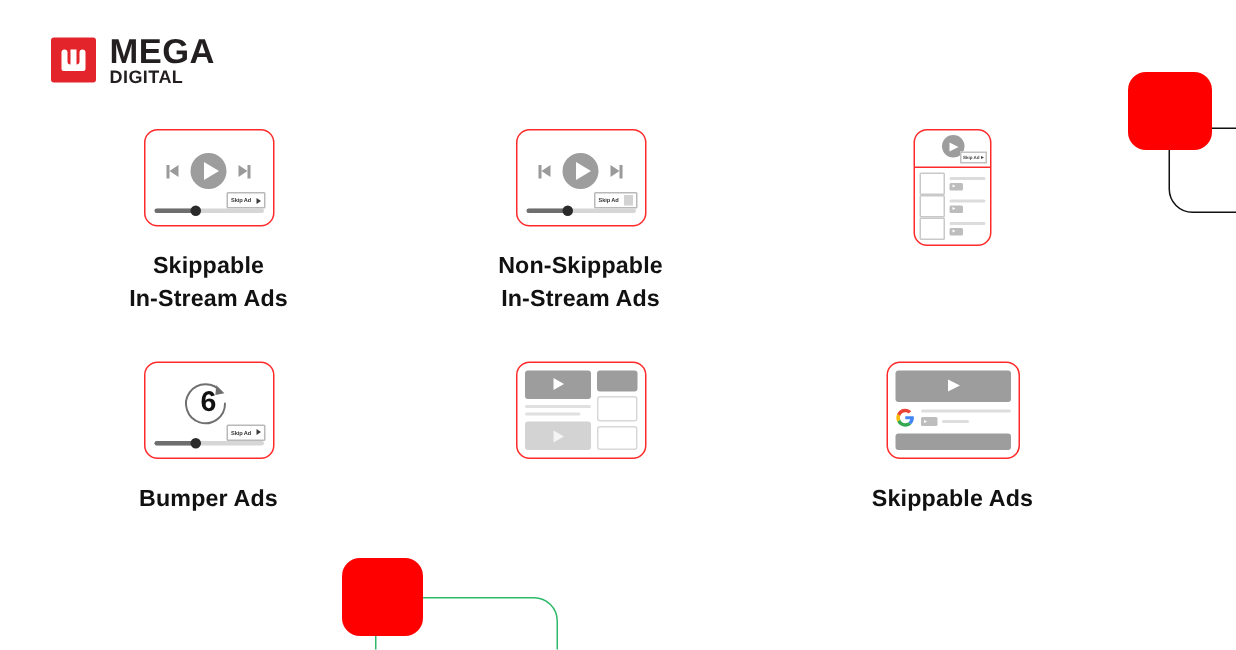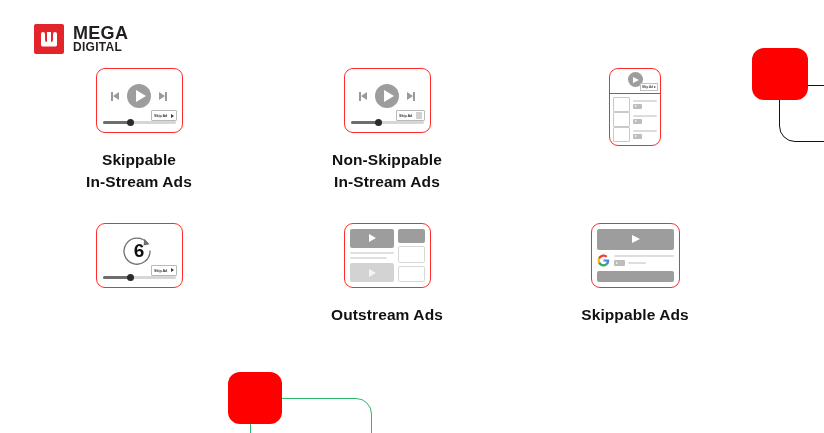--- a/index.html
+++ b/index.html
@@ -12,33 +12,33 @@
   }
   .stage{position:absolute;inset:0;}
 
   
   .logo{position:absolute;left:34px;top:24px;display:flex;align-items:center;gap:9px;}
   .logo-mark{
     width:30px;height:30px;background:#E3242B;border-radius:2px;
     display:flex;align-items:center;justify-content:center;
   }
   .logo-text{display:flex;flex-direction:column;line-height:0.94;}
-  .logo-text .l1{font-size:18px;font-weight:700;letter-spacing:.3px;color:#231f20;}
+  .logo-text .l1{font-size:23px;font-weight:700;letter-spacing:.3px;color:#231f20;}
   .logo-text .l2{font-size:12px;font-weight:700;letter-spacing:.3px;color:#231f20;}
   .deco-outline{position:absolute;border-radius:16px;background:transparent;}
   .deco-sq{position:absolute;background:#FF0000;border-radius:12px;}
 
   .deco-tr-outline{left:779px;top:85px;width:120px;height:55px;border:1.6px solid #111;border-radius:16px;}
   .deco-tr-sq{left:752px;top:48px;width:56px;height:52px;}
 
   .deco-br-outline{left:250px;top:398px;width:120px;height:60px;border:1.8px solid #2FB96A;border-radius:16px;}
   .deco-br-sq{left:228px;top:372px;width:54px;height:52px;}
 
   
-  .grid{position:absolute;left:0;top:68px;width:759px;}
+  .grid{position:absolute;left:0;top:86px;width:759px;}
   .row{display:flex;}
   .cell{width:265px;display:flex;flex-direction:column;align-items:center;}
   .cell.c0{margin-left:15px;}
 
   .card{
     border:1.6px solid #FF2B2B;border-radius:9px;background:#fff;
     box-sizing:border-box;position:relative;overflow:hidden;
   }
   .label{
     margin-top:16px;text-align:center;color:#111;
@@ -312,20 +312,23 @@
           </div>
           <div class="skipbtn">
             <span class="txt">Skip Ad</span>
             <span class="arw"></span>
           </div>
           <div class="progress">
             <span class="fill"></span>
             <span class="knob"></span>
           </div>
         </div>
+        <div class="label">
+          <div>Bumper Ads</div>
+        </div>
       </div>
 
       <div class="cell">
         <div class="card card-out">
           <div class="out-left">
             <div class="out-vid">
                 <i></i>
               </div>
             <div class="out-lines">
               <span class="out-line w100"></span>
@@ -333,23 +336,20 @@
             </div>
             <div class="out-vid faded">
                 <i></i>
               </div>
           </div>
           <div class="out-right">
             <span class="out-box solid"></span>
             <span class="out-box hollow"></span>
             <span class="out-box hollow"></span>
           </div>
-        </div>
-        <div class="label">
-          <div>Outstream Ads</div>
         </div>
       </div>
 
       <div class="cell">
         <div class="card card-mast">
           <div class="mast-vid">
               <i></i>
             </div>
           <div class="mast-mid">
             <svg width="13" height="13" viewBox="0 0 48 48" aria-hidden="true">

